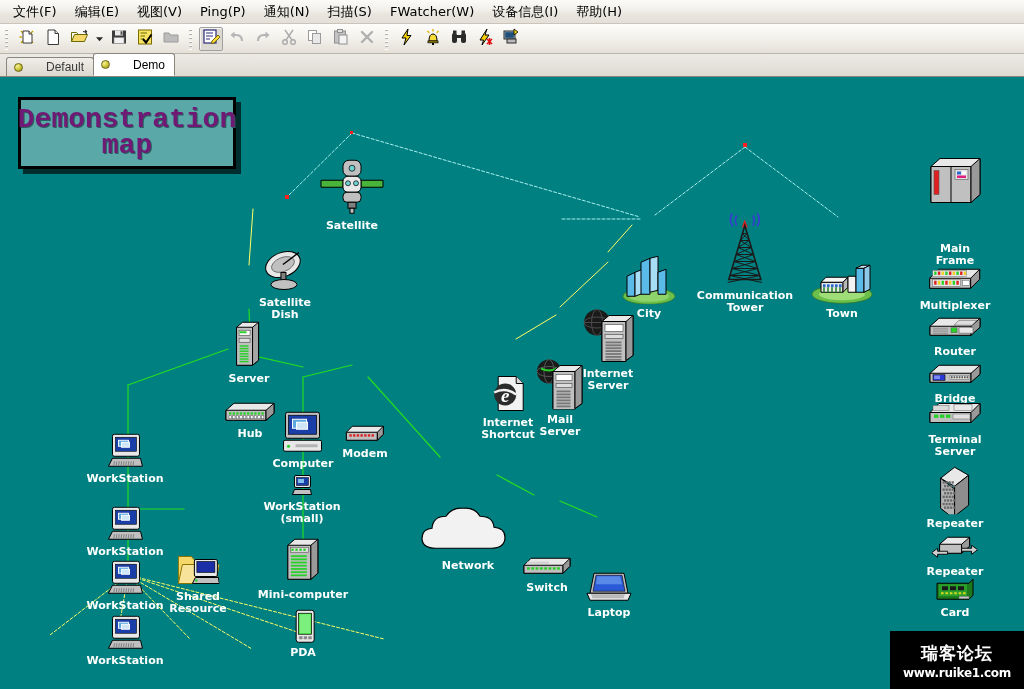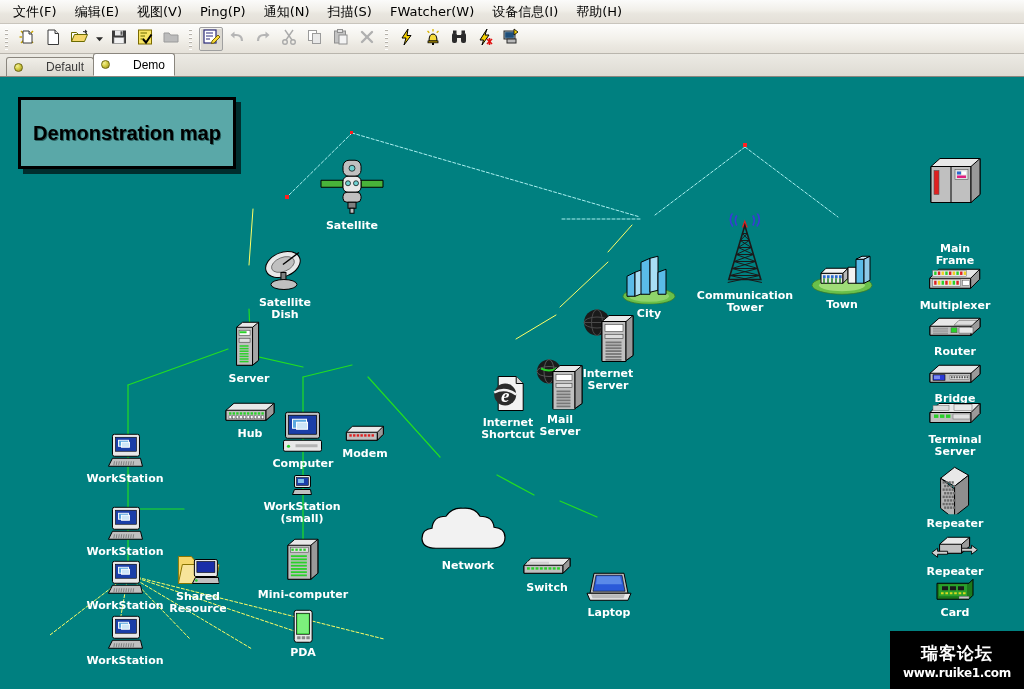--- a/index.html
+++ b/index.html
@@ -81,22 +81,22 @@
   .node .ico{position:relative;display:block;}
 
   
   .titlebox{
     position:absolute;left:18px;top:20px;width:218px;height:72px;
     background:#5aa8a8;border:3px solid #000;box-sizing:border-box;
     box-shadow:5px 5px 0 #002e2e;
     display:flex;align-items:center;justify-content:center;
   }
   .titlebox span{
-    font-family:Liberation Sans, sans-serif;
-    font-weight:bold;font-size:20px;color:#000000;line-height:26px;
+    font-family:Liberation Mono, monospace;
+    font-weight:bold;font-size:28px;color:#701a75;line-height:26px;
     text-align:center;text-shadow:1px 1px 0 #2b6060;
   }
 
   
   .cloudtxt{
     position:absolute;font-family:"Liberation Serif","DejaVu Serif",serif;
     font-style:italic;font-weight:bold;font-size:17px;color:#111;
   }
 
   
@@ -541,21 +541,21 @@
                 <rect x="6" y="21.2" width="16" height="1.8"></rect>
                 <rect x="6" y="24.4" width="16" height="1.8"></rect>
                 <rect x="6" y="27.6" width="16" height="1.8"></rect>
                 <rect x="6" y="30.8" width="16" height="1.8"></rect>
                 <rect x="6" y="34" width="16" height="1.8"></rect>
                 <rect x="6" y="37.2" width="16" height="1.8"></rect>
               </g>
  </svg></span>
           <div class="lbl">Mini-computer</div>
         </div>
-        <div class="node" style="left: 303px; top: 557px; transform: translate(-50%, -50%);">
+        <div class="node" style="left: 303px; top: 557px; transform: translate(-50%, -50%); align-items: flex-end;">
           <span class="ico"><svg width="22" height="34" viewBox="0 0 22 34">
    <rect x="2" y="1" width="18" height="32" rx="2.5" fill="#e8e8e8" stroke="#000"></rect>
    <rect x="4.5" y="4" width="13" height="21" fill="#3ce03c" stroke="#000" stroke-width="0.7"></rect>
    <rect x="5.5" y="5" width="11" height="19" fill="#7cf07c"></rect>
    <g fill="#888">
                 <rect x="5" y="27" width="3.4" height="3"></rect>
                 <rect x="9.6" y="27" width="3.4" height="3"></rect>
                 <rect x="14.2" y="27" width="3.4" height="3"></rect>
               </g>
  </svg></span>
@@ -821,21 +821,21 @@
                 <line x1="37.8" y1="48" x2="14.1" y2="55"></line>
                 <line x1="14.1" y1="55" x2="42" y2="62"></line>
                 <line x1="39.9" y1="55" x2="12" y2="62"></line>
                 <line x1="12" y1="62" x2="44.099999999999994" y2="69"></line>
                 <line x1="42" y1="62" x2="9.900000000000002" y2="69"></line>
    </g>
  </svg></span>
           <div class="lbl">Communication
 Tower</div>
         </div>
-        <div class="node" style="left: 842px; top: 204px; transform: translate(-50%, -50%);">
+        <div class="node" style="left: 842px; top: 213px; transform: translate(-50%, -50%);">
           <span class="ico"><svg width="62" height="44" viewBox="0 0 62 44">
    <ellipse cx="31" cy="34" rx="30" ry="9" fill="#6ac04a" stroke="#3a7a2a" stroke-width="0.8"></ellipse>
    <ellipse cx="31" cy="34" rx="23" ry="6" fill="#9fdd78"></ellipse>
    <path d="M10 32 v-10 h22 v10 z" fill="#e8e8e8" stroke="#000"></path>
    <path d="M10 22 l5 -5 h22 l-5 5 z" fill="#f5f5f5" stroke="#000"></path>
    <path d="M32 32 l5 -5 v-10 l-5 5 z" fill="#b8b8b8" stroke="#000"></path>
    <g fill="#2a6ad0">
                 <rect x="12" y="24" width="2.6" height="3"></rect>
                 <rect x="16" y="24" width="2.6" height="3"></rect>
                 <rect x="20" y="24" width="2.6" height="3"></rect>

